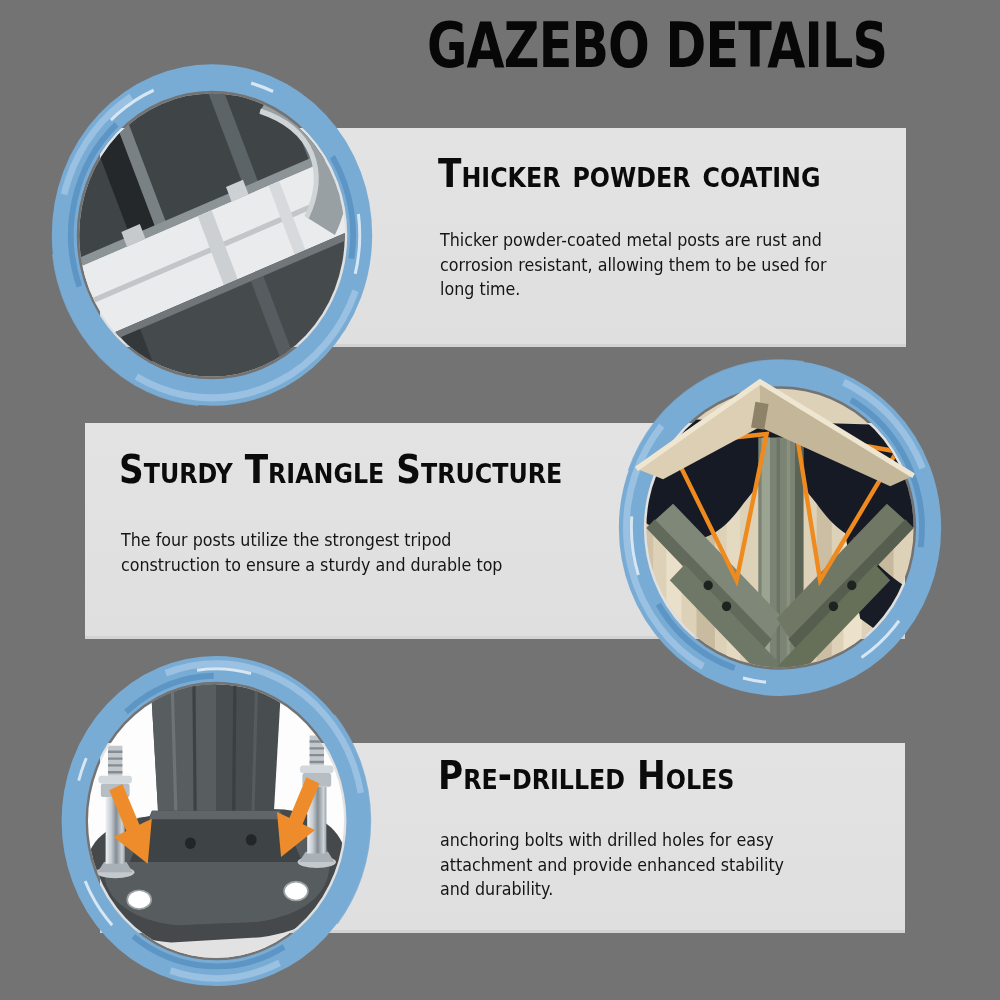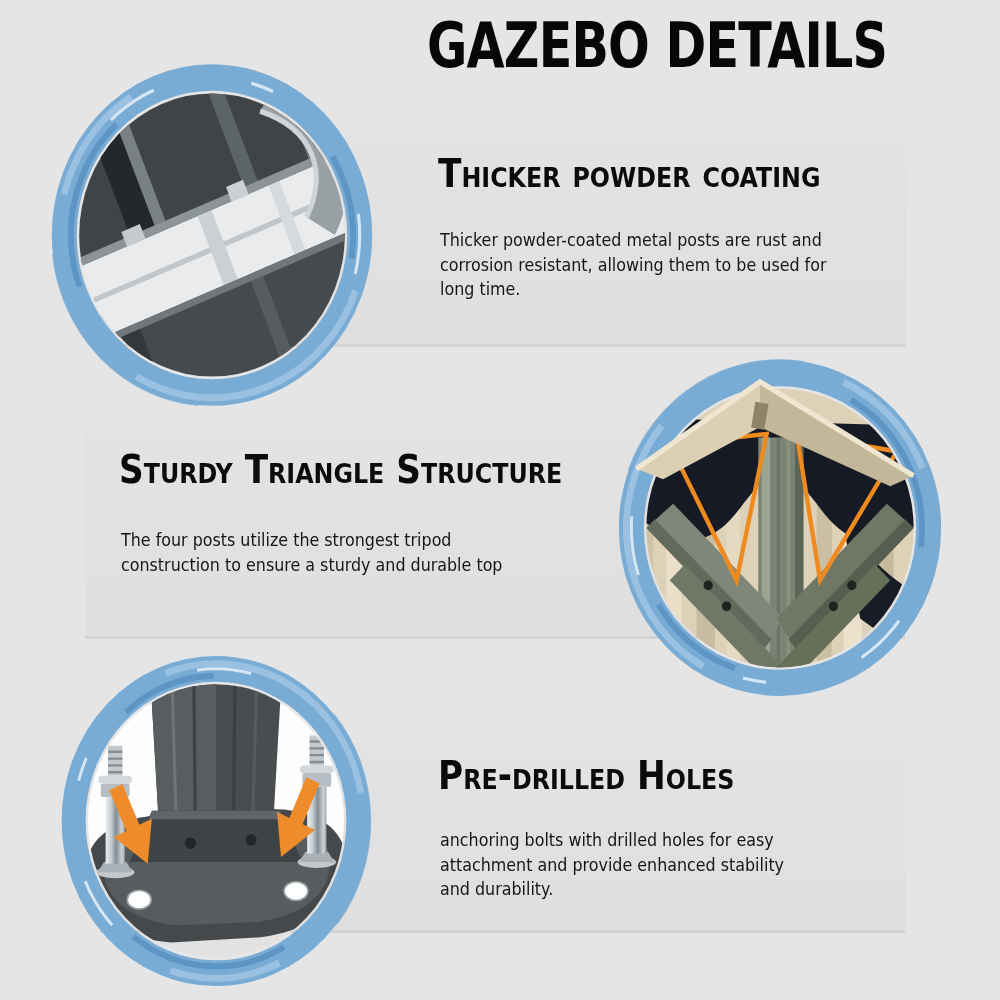--- a/index.html
+++ b/index.html
@@ -1,16 +1,16 @@
 <!DOCTYPE html>
 <html><head>
 <meta charset="utf-8">
 <style>
   html,body{margin:0;padding:0;background:#ffffff;}
-  .canvas{position:relative;width:1000px;height:1000px;background:#e5e5e5;overflow:hidden;
+  .canvas{position:relative;width:1000px;height:1000px;background:#737373;overflow:hidden;
           font-family:"DejaVu Sans","Liberation Sans",sans-serif;color:#111;}
 
   .main-title{position:absolute;left:427px;top:14px;font-size:63px;line-height:1;
               font-weight:700;letter-spacing:-1px;color:#070707;white-space:nowrap;
               transform:scaleX(0.78);transform-origin:left top;}
 
   .gbox{position:absolute;z-index:1;background:linear-gradient(#e3e3e3,#dfdfdf);
         border-bottom:3px solid #d3d3d3;}
   .gbox.b1{left:100px;top:128px;width:806px;height:216px;}
   .gbox.b2{left:85px;top:423px;width:820px;height:213px;}

